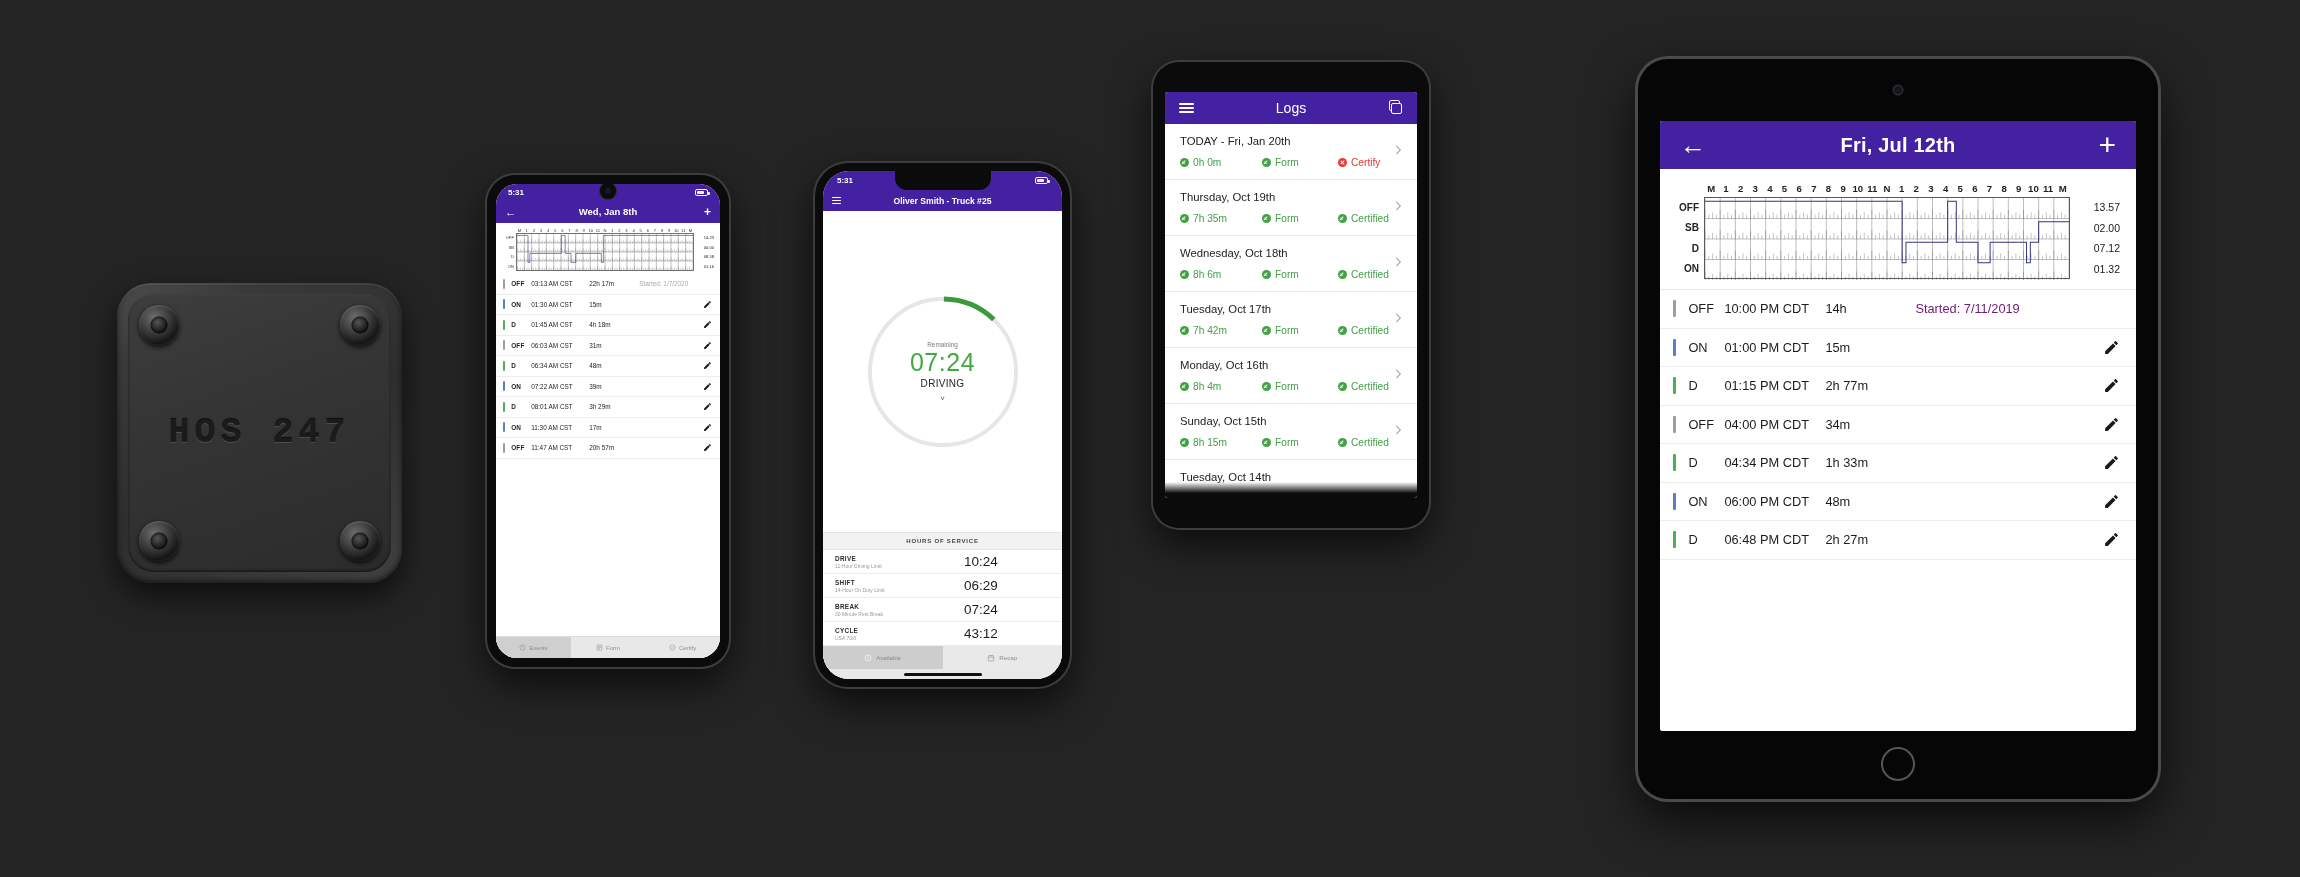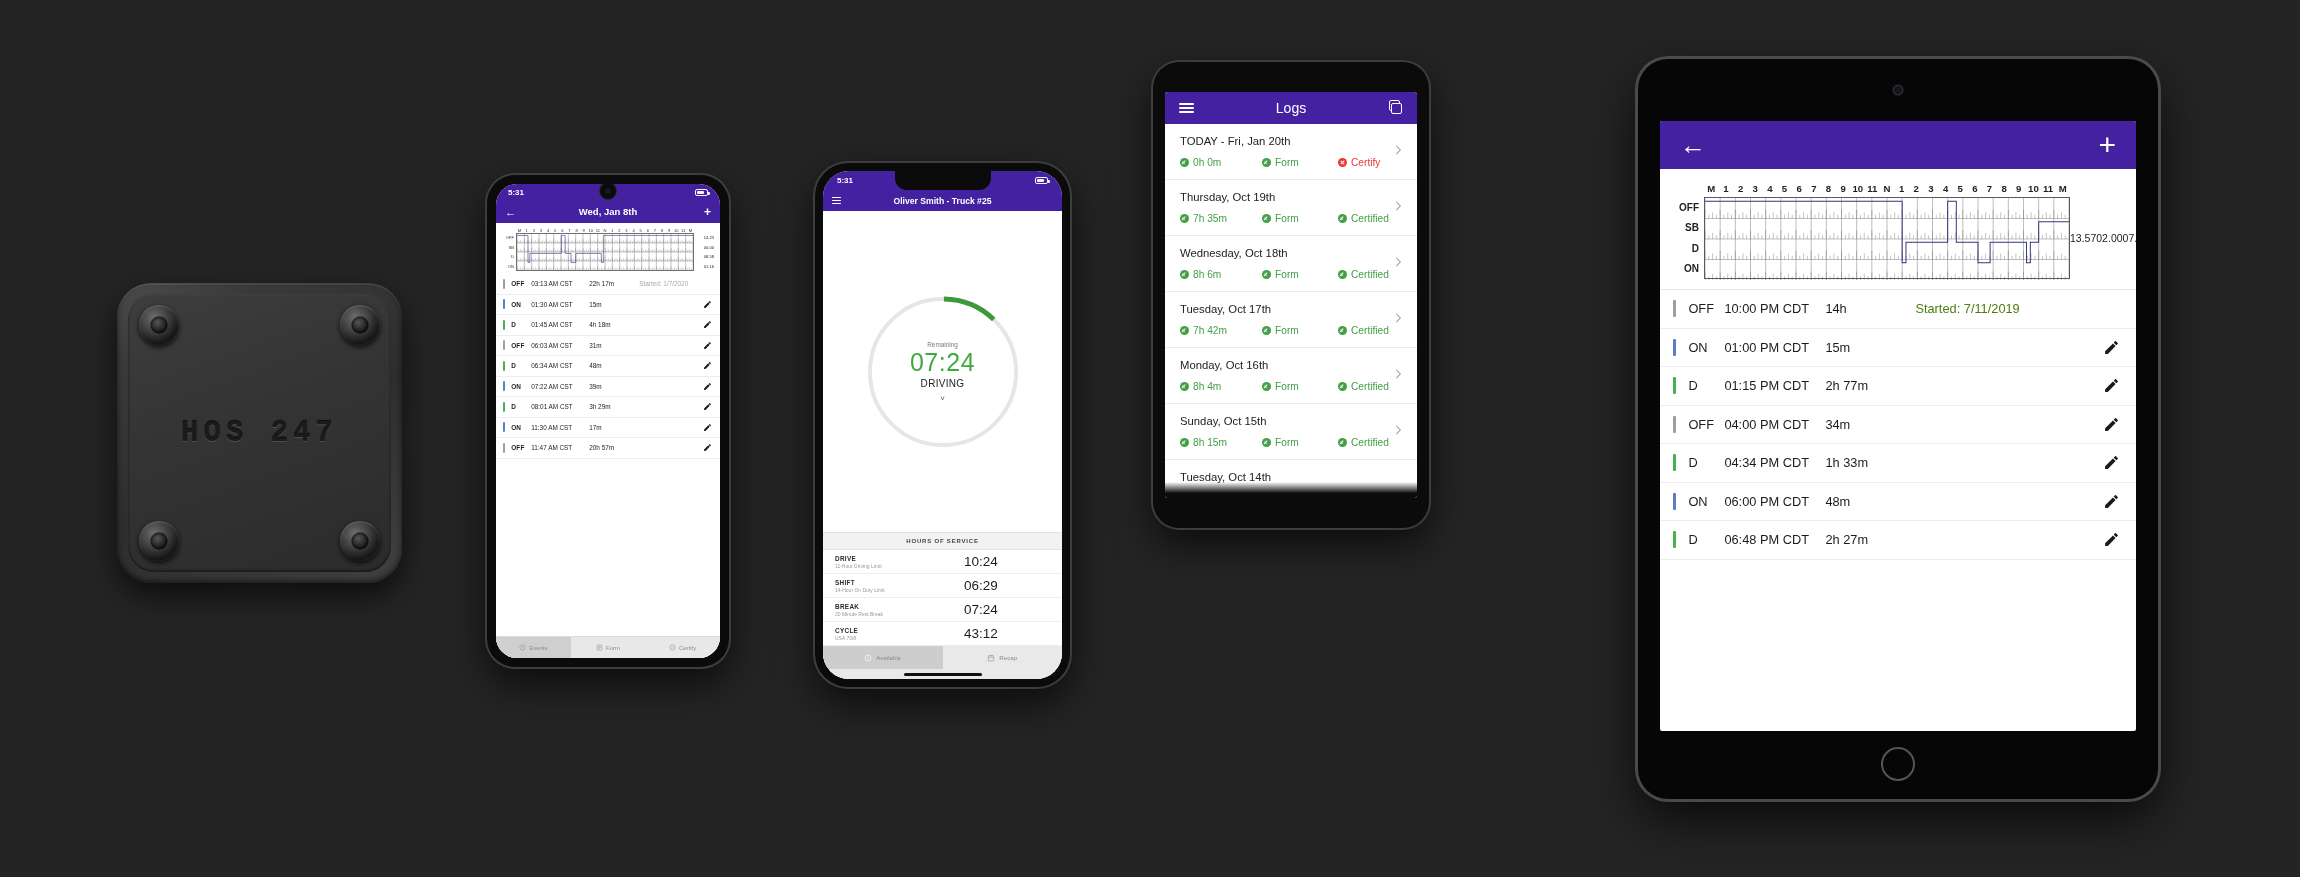--- a/index.html
+++ b/index.html
@@ -20,21 +20,21 @@
       box-shadow:0 2px 0 rgba(255,255,255,0.09) inset, 0 -2px 6px rgba(0,0,0,0.6) inset, 0 12px 30px rgba(0,0,0,0.65); }
   .eld-inner { position:absolute; inset:11px; border-radius:26px;
       background:linear-gradient(160deg,#3d3d3d 0%, #343434 40%, #2b2b2b 100%);
       box-shadow:0 1px 2px rgba(255,255,255,0.08) inset, 0 -1px 3px rgba(0,0,0,0.7) inset; }
   .eld-noise { position:absolute; inset:11px; border-radius:26px; opacity:.28;
       background-image:
         repeating-linear-gradient(0deg, rgba(255,255,255,.035) 0 1px, transparent 1px 2px),
         repeating-linear-gradient(90deg, rgba(0,0,0,.05) 0 1px, transparent 1px 2px); }
   .eld-label { position:absolute; left:0; right:0; top:50%; transform:translateY(-50%);
       text-align:center; font-family:"Liberation Mono", monospace; font-weight:700;
-      font-size:29px; letter-spacing:5px; color:#1b1b1b;
+      font-size:35px; letter-spacing:5px; color:#1b1b1b;
       text-shadow:0 1px 0 rgba(255,255,255,0.13), 0 -1px 1px rgba(0,0,0,0.8); }
   .screw { position:absolute; width:40px; height:40px; border-radius:50%;
       background:radial-gradient(circle at 38% 32%, #6e6e6e 0%, #3a3a3a 42%, #161616 70%, #2a2a2a 100%);
       box-shadow:0 1px 2px rgba(255,255,255,.18) inset, 0 2px 5px rgba(0,0,0,.8); }
   .screw::after{ content:""; position:absolute; left:50%; top:50%; width:17px; height:17px;
       transform:translate(-50%,-50%); border-radius:50%;
       background:radial-gradient(circle at 40% 35%, #555, #0e0e0e 75%);
       box-shadow:0 0 3px rgba(0,0,0,.9) inset; }
   .screw.tl{left:22px;top:22px} .screw.tr{right:22px;top:22px}
   .screw.bl{left:22px;bottom:22px} .screw.br{right:22px;bottom:22px}
@@ -164,30 +164,30 @@
   .t-title { position:absolute; left:0; right:0; text-align:center; font-size:20px; font-weight:700; letter-spacing:.2px; }
   .t-grid-wrap { padding:14px 16px 10px; border-bottom:1px solid #e6e6e6; }
   .t-ghead { display:flex; font-size:9.6px; color:#222; font-weight:700;
       padding-left:28px; padding-right:50px; margin-bottom:3px; }
   .t-ghead span { flex:1; text-align:center; }
   .t-grid { display:flex; }
   .t-glabels { width:28px; display:flex; flex-direction:column; }
   .t-glabels span { flex:1; display:flex; align-items:center; justify-content:flex-end;
       font-size:10px; color:#222; padding-right:5px; font-weight:700; }
   .t-gcanvas { flex:1; position:relative; border:1px solid #5a5a5a; background:#fff; height:82px; }
-  .t-gtotals { width:50px; display:flex; flex-direction:row; }
+  .t-gtotals { width:50px; display:flex; flex-direction:column; }
   .t-gtotals span { flex:1; display:flex; align-items:center; justify-content:flex-end;
       font-size:10.5px; color:#1a1a1a; }
   .t-row { display:flex; align-items:center; height:38.5px; padding:0 16px 0 13px;
       border-bottom:1px solid #ededed; font-size:12.8px; color:#1c1c1c; }
   .t-row .dutybar { width:3.4px; height:17px; border-radius:1px; margin-right:12px; }
   .t-row .st { width:36px; font-weight:400 }
   .t-row .tm { width:101px }
   .t-row .dur { width:90px }
-  .t-row .note { color:#4d7c0f }
+  .t-row .note { color:#701a75 }
   .t-pencil { margin-left:auto; width:17px; height:17px; }
 
   .row-scroll-fade { position:absolute; left:0; right:0; bottom:0; height:16px;
       background:linear-gradient(transparent,#0b0b0b 70%); }
 </style>
 </head>
 <body>
 
 <div class="stage">
 
@@ -1061,20 +1061,21 @@
     </div>
   </div>
 
   <div class="device" id="tablet">
     <div class="bezel"></div>
     <div class="t-cam"></div>
     <div class="t-home"></div>
     <div class="screen">
       <div class="purplebar t-appbar">
         <span style="font-size:26px;z-index:2;line-height:1">←</span>
+        <span class="t-title">Fri, Jul 12th</span>
         <span style="font-size:30px;z-index:2;line-height:1;margin-left:auto">+</span>
       </div>
 
       <div class="t-grid-wrap">
         <div class="t-ghead" id="t-ghead">
             <span>M</span>
             <span>1</span>
             <span>2</span>
             <span>3</span>
             <span>4</span>

